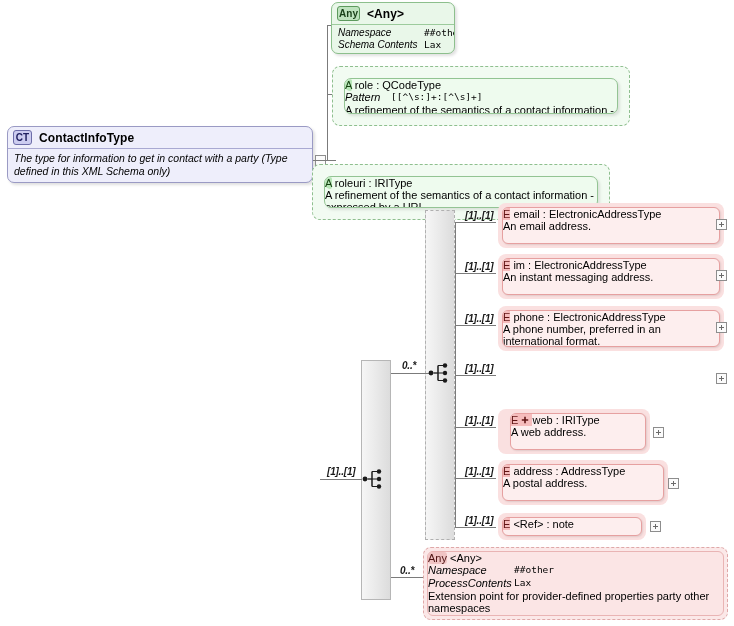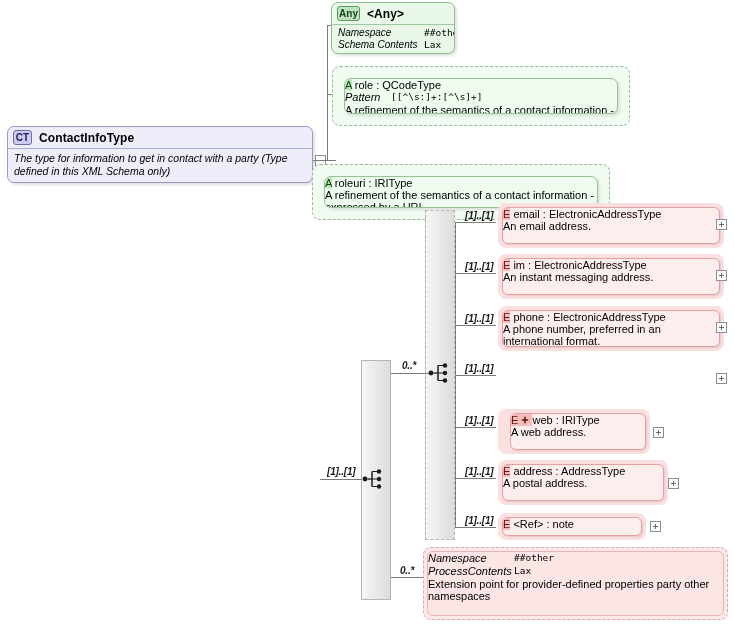--- a/index.html
+++ b/index.html
@@ -381,20 +381,24 @@
         <span class="ty">: note</span>
       </div>
     </div>
   </div>
   <div class="tgl plus" style="left:650px; top:521px;"></div>
 
   <div class="hline" style="left:391px; top:577px; width:32px;"></div>
   <div class="card" style="left:400px; top:565px;">0..*</div>
   <div class="anyp-wrap" style="left:423px; top:547px; width:305px; height:73px;">
     <div class="anyp">
+      <div class="hdr">
+        <span class="badge">Any</span>
+        <span class="nm">&lt;Any&gt;</span>
+      </div>
       <div class="facets">
         <div class="facet-row">
           <span class="facet-k">Namespace</span>
           <span class="facet-v">##other</span>
         </div>
         <div class="facet-row">
           <span class="facet-k">ProcessContents</span>
           <span class="facet-v">Lax</span>
         </div>
       </div>

